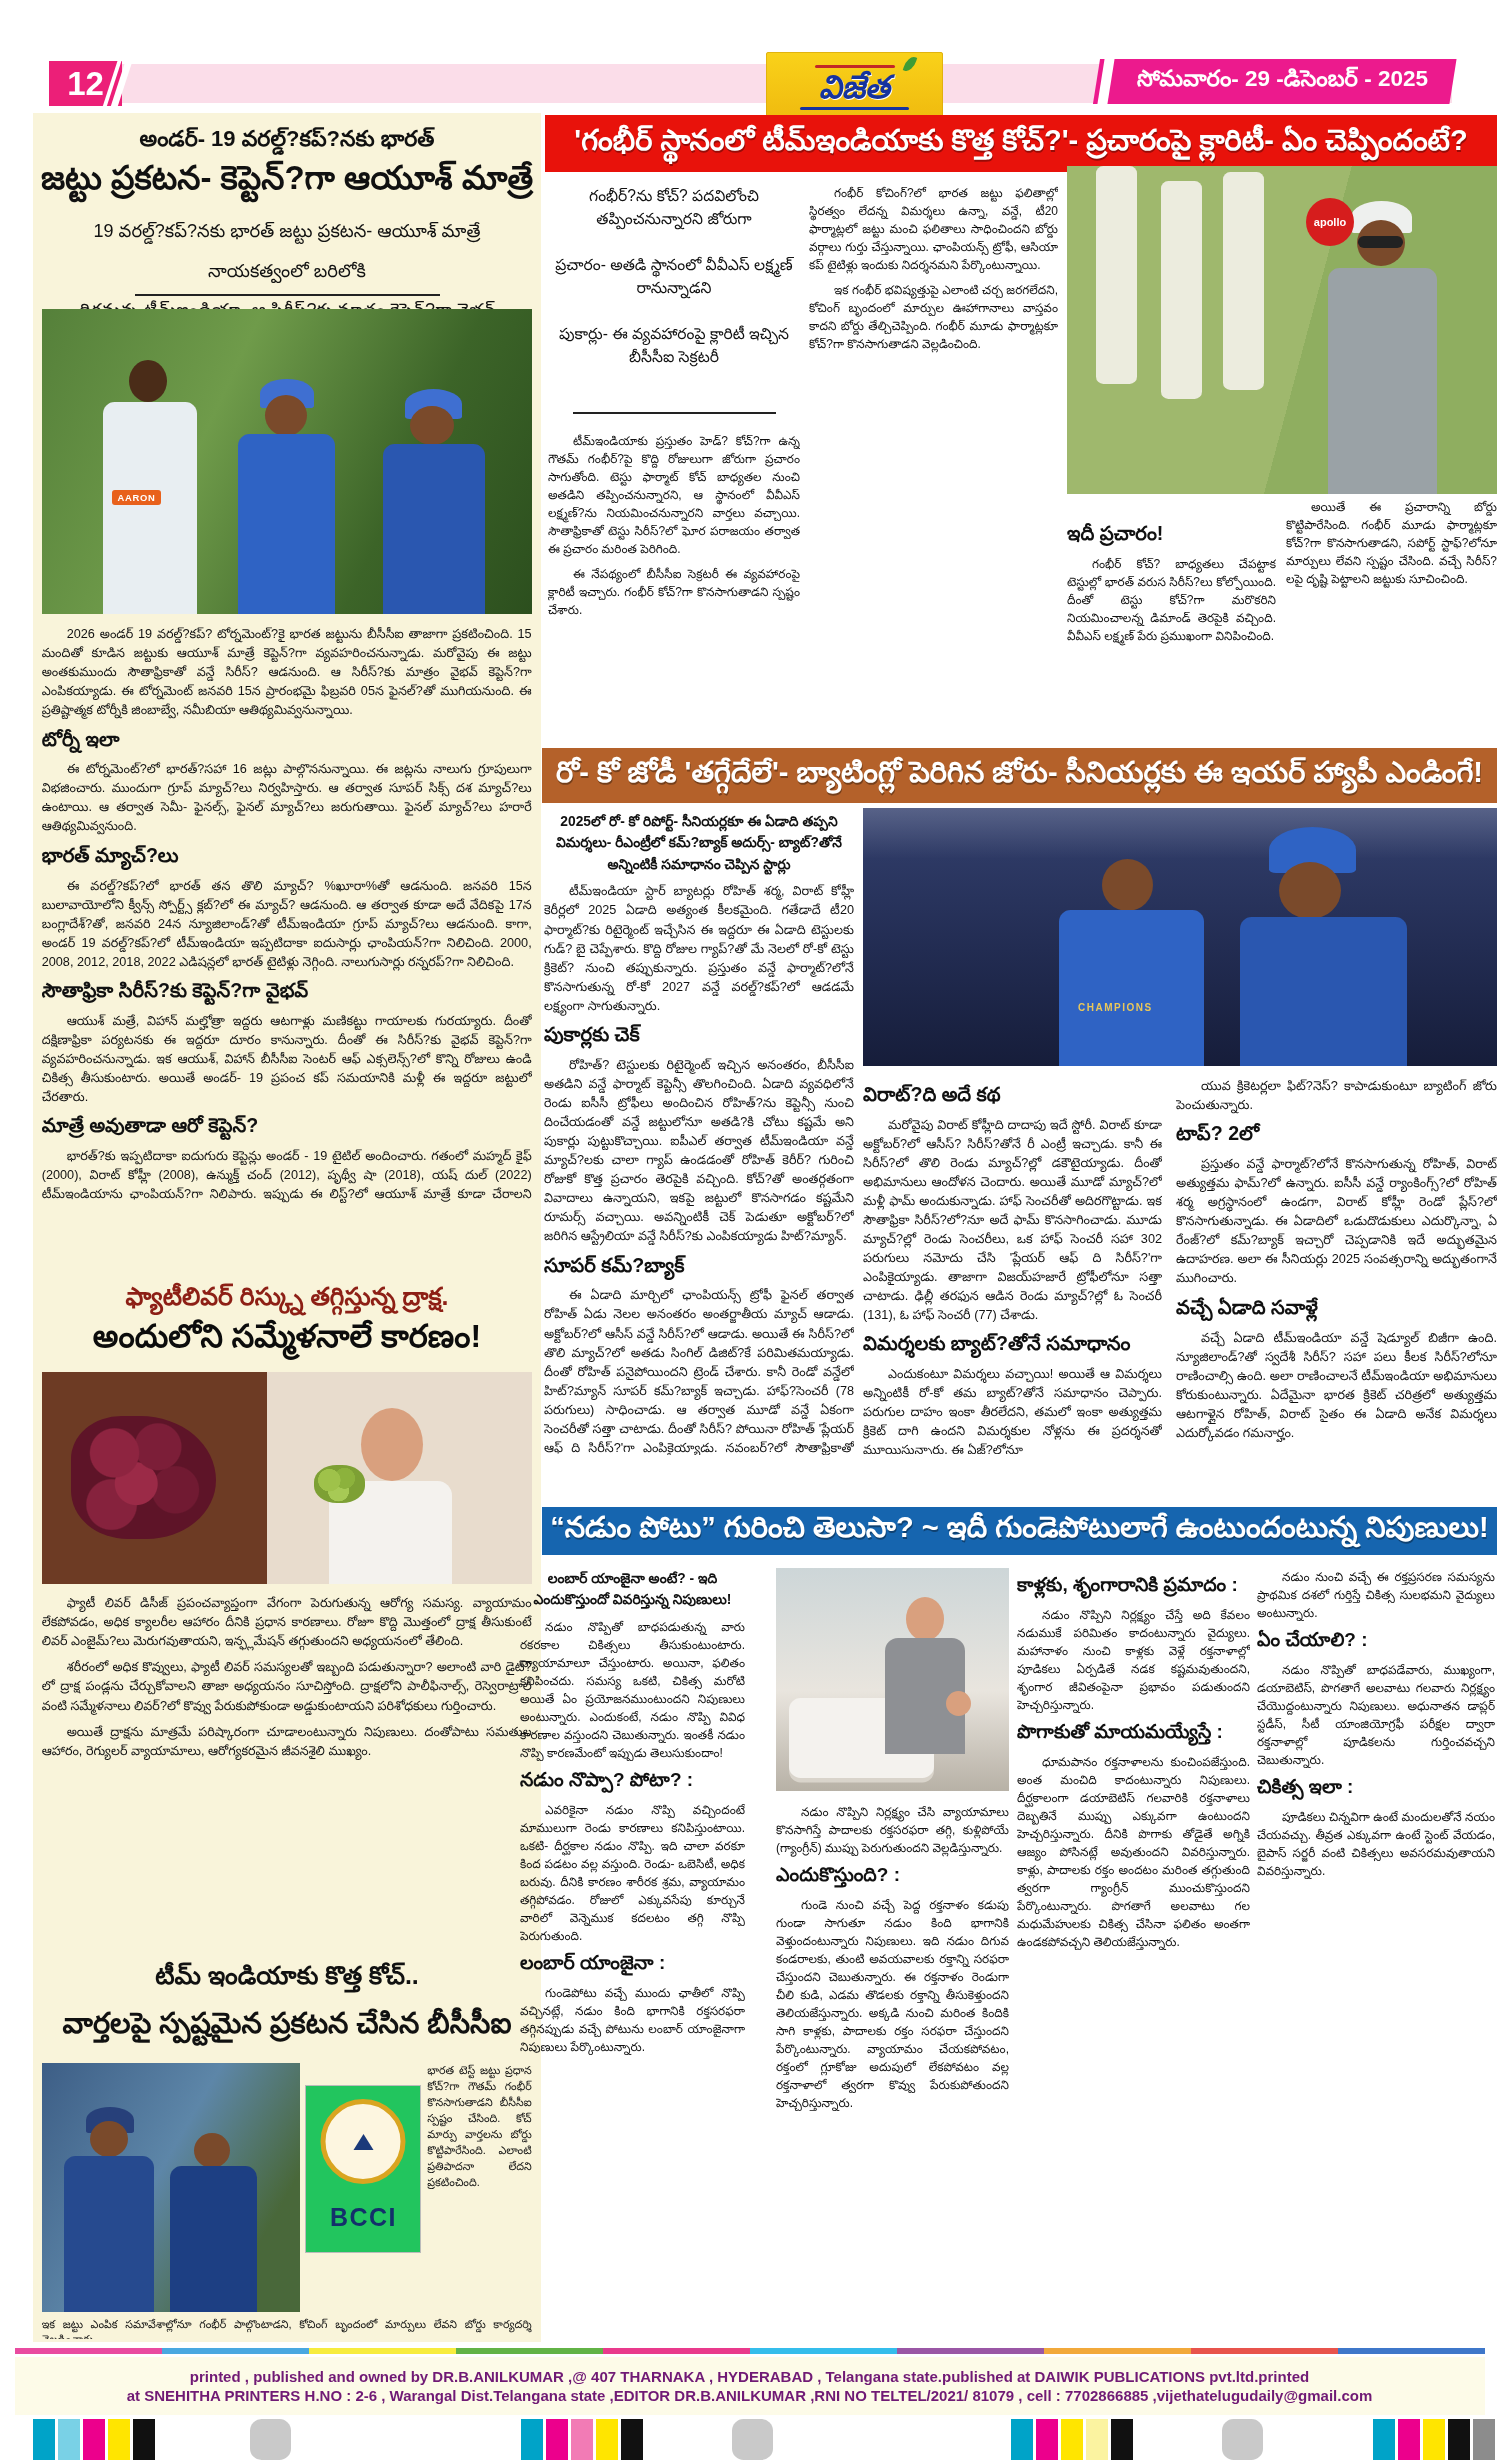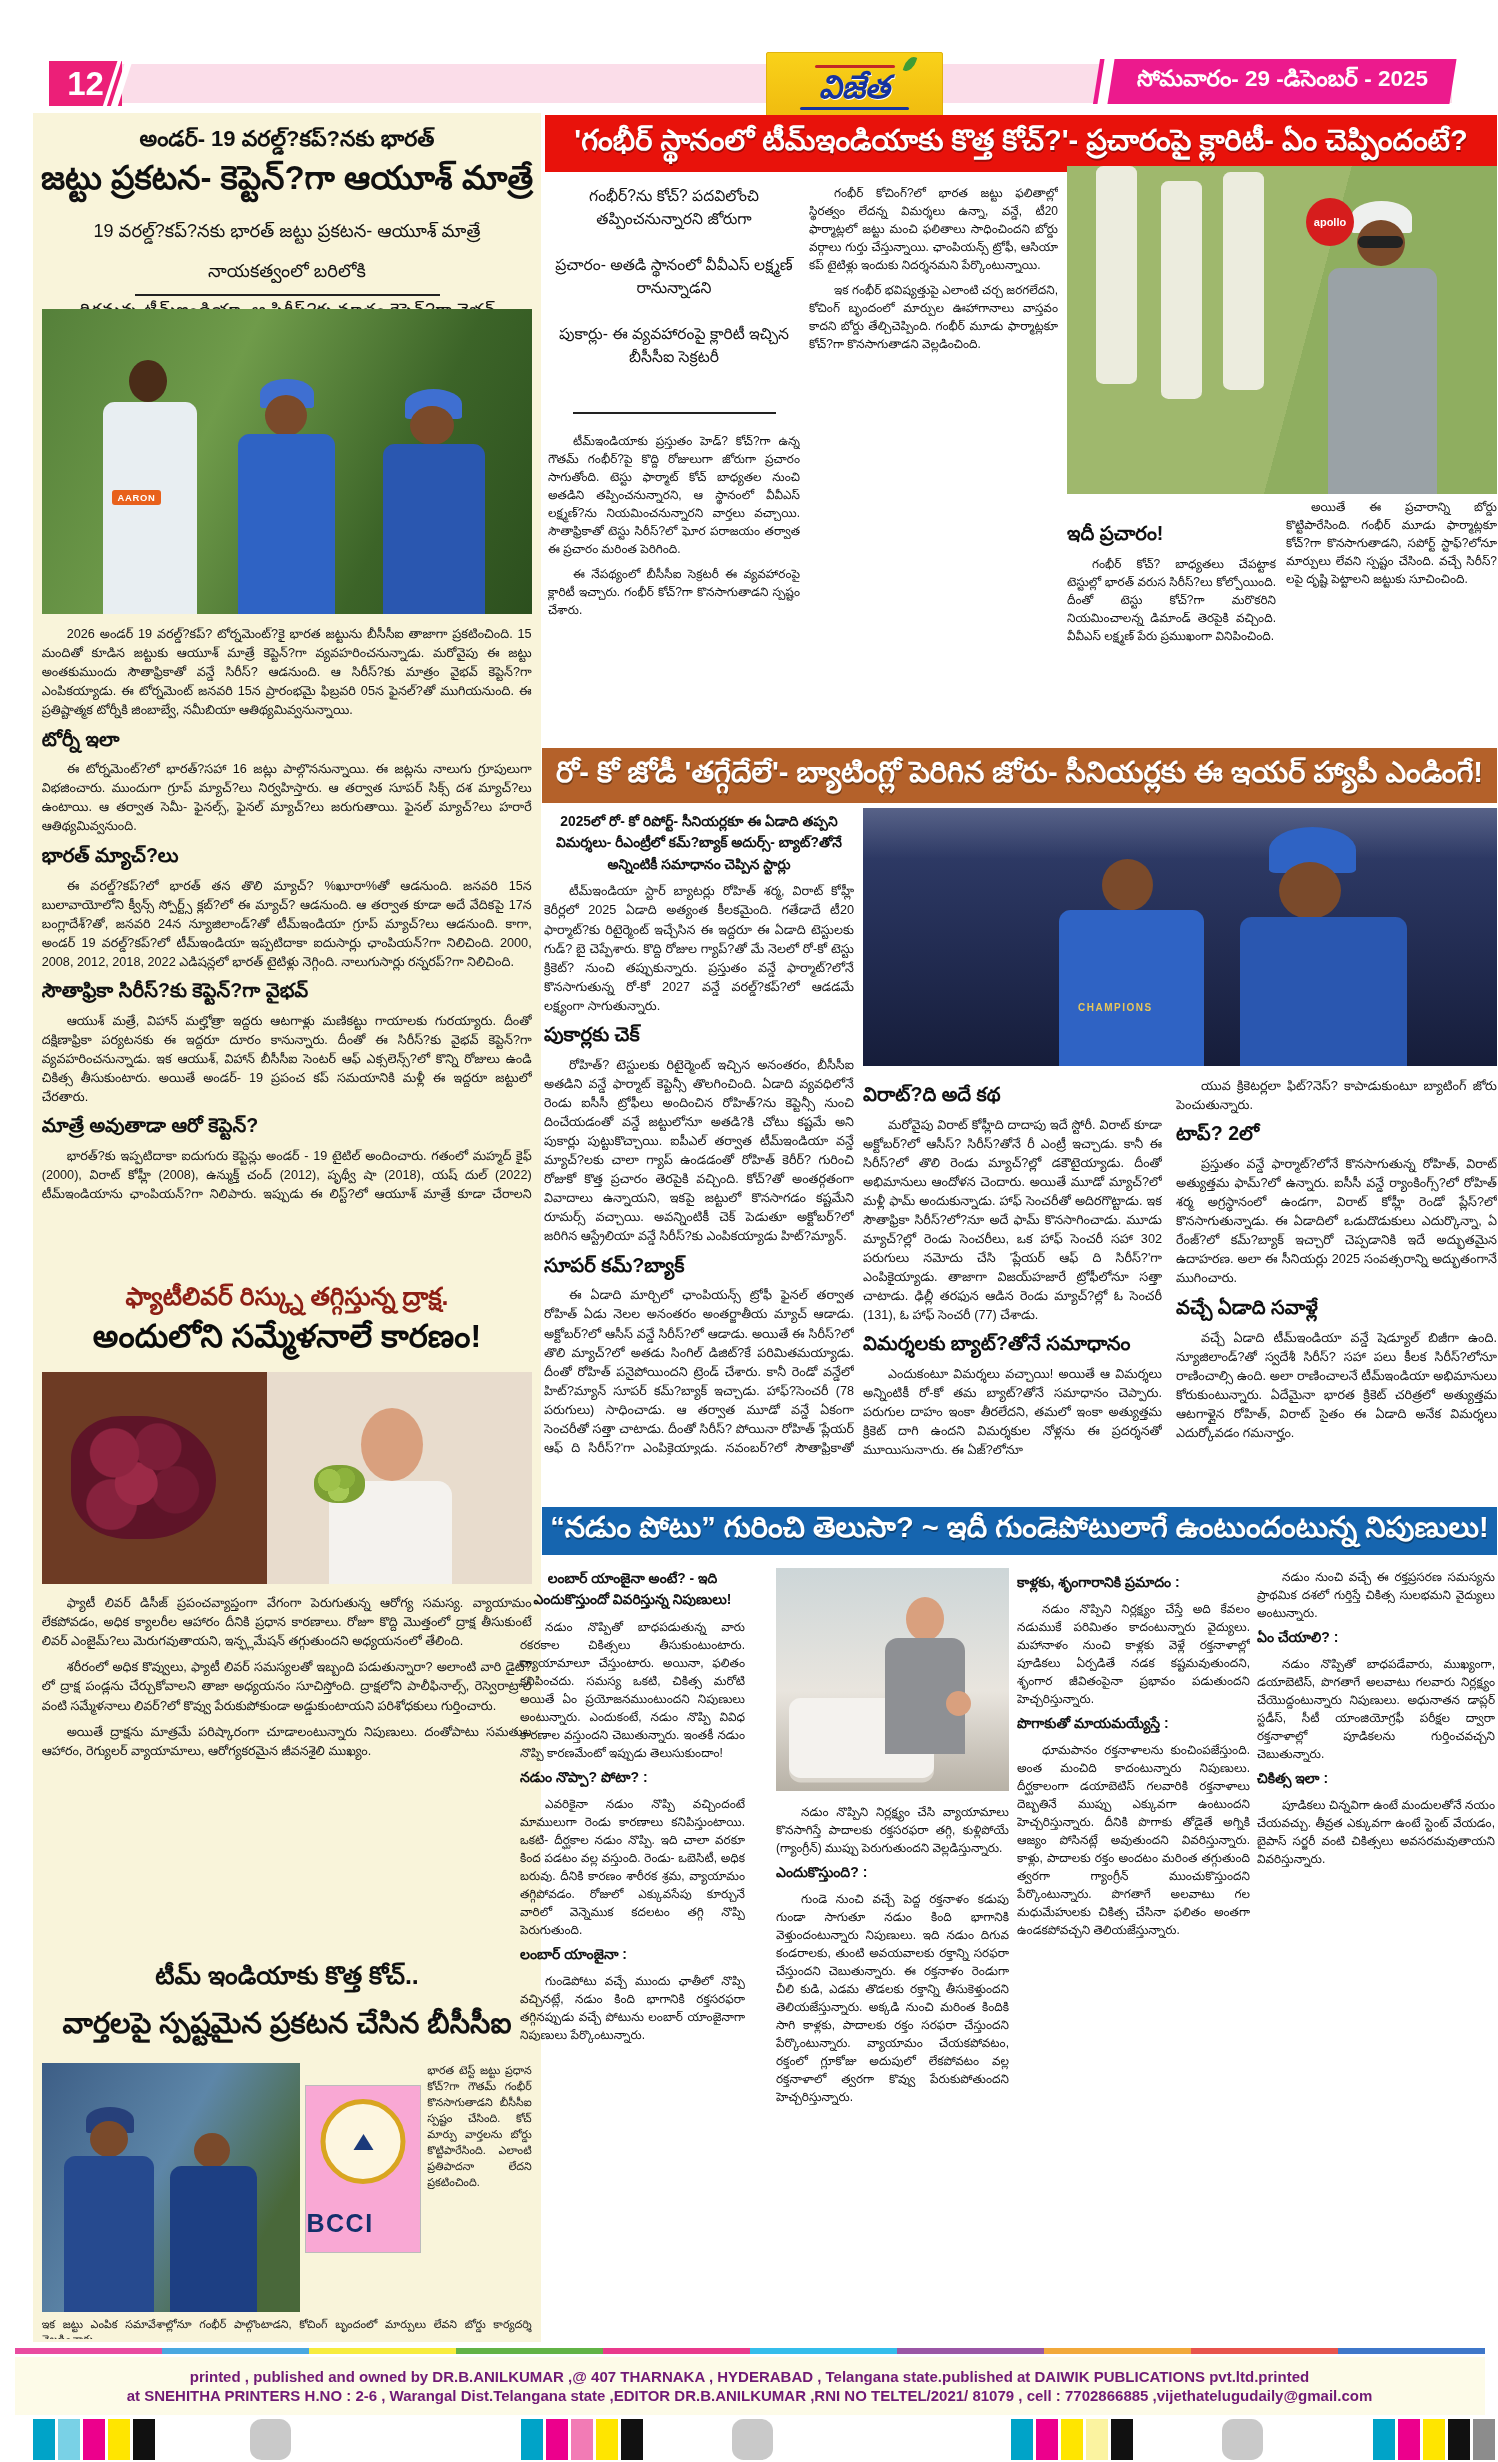--- a/index.html
+++ b/index.html
@@ -38,22 +38,22 @@
   .flow .lead{font-size:13.8px;line-height:1.55;font-weight:bold;text-indent:0;text-align:center;}
   .fl-u19{top:512px;left:8.7px;width:490px;height:580px;}
   .gr-h1{position:absolute;top:1169px;left:0;width:100%;text-align:center;font-size:25px;font-weight:bold;color:var(--maroon);}
   .gr-h2{position:absolute;top:1205px;left:0;width:100%;text-align:center;font-size:32px;font-weight:900;color:#0c0c0c;}
   .ph-grapes{left:8.7px;top:1259px;width:490px;height:212px;background:linear-gradient(90deg,#6d3b24 0 46%,#e8dccd 46% 100%);}
   .fl-grapes{top:1481px;left:8.7px;width:490px;height:357px;}
   .lr-coach-sub{position:absolute;top:1848px;left:0;width:100%;text-align:center;font-size:25px;font-weight:bold;}
   .lr-bcci-head{position:absolute;top:1894px;left:0;width:100%;text-align:center;font-size:29px;font-weight:900;}
   .lr-media{position:absolute;top:1950px;left:8.7px;width:490px;height:249px;display:flex;gap:5.8px;}
   .ph-coaches{position:relative;width:258px;height:249px;background:linear-gradient(120deg,#3d5e86,#5d86a8 45%,#49683a 80%);flex:none;overflow:hidden;}
-  .bcci-box{position:relative;width:116px;height:168px;background:#f9a8d4;border:0.7px solid #bbb;flex:none;margin-top:22px;
-    display:flex;flex-direction:column;justify-content:flex-end;padding-bottom:14px;box-sizing:border-box;}
+  .bcci-box{position:relative;width:116px;height:168px;background:#22c55e;border:0.7px solid #bbb;flex:none;margin-top:22px;
+    display:flex;flex-direction:column;align-items:center;justify-content:flex-end;padding-bottom:20px;box-sizing:border-box;}
   .bcci-crest{position:absolute;top:13px;left:50%;transform:translateX(-50%);width:75px;height:75px;border-radius:50%;
     border:5.8px solid #d9a520;background:#fdf6e0;display:flex;align-items:center;justify-content:center;}
   .bcci-star{width:0;height:0;border-left:10px solid transparent;border-right:10px solid transparent;border-bottom:16px solid #1b3a7a;}
   .bcci-text{font-size:25px;font-weight:900;color:#14306b;letter-spacing:1.5px;}
   .fl-bcci-side{position:relative;flex:1;height:249px;overflow:hidden;text-align:justify;}
   .fl-bcci-side .p{font-size:11px;line-height:1.45;text-indent:0;}
   .fl-lr-tail{top:2204px;left:8.7px;width:490px;height:22px;}
 
   
   .banner{position:absolute;display:flex;align-items:center;justify-content:center;overflow:hidden;}
@@ -79,21 +79,21 @@
   .fl-roko-c2{left:863px;top:1077px;width:299px;height:377px;}
   .fl-roko-c3{left:1176px;top:1077px;width:321px;height:377px;}
 
   
   .fl-pain-c1{left:520px;top:1568px;width:225px;height:770px;}
   .ph-pain{left:776px;top:1568px;width:233px;height:223px;background:linear-gradient(180deg,#cdd6d8,#e9e5de 55%,#b7b1a6);}
   .fl-pain-c2{left:776px;top:1803px;width:233px;height:535px;}
   .fl-pain-c3{left:1017px;top:1568px;width:233px;height:770px;}
   .fl-pain-c4{left:1257px;top:1568px;width:238px;height:770px;}
   .fl-pain-c1 .p,.fl-pain-c2 .p,.fl-pain-c3 .p,.fl-pain-c4 .p{font-size:12px;}
-  .fl-pain-c1 .h,.fl-pain-c2 .h,.fl-pain-c3 .h,.fl-pain-c4 .h{font-size:14px;}
+  .fl-pain-c1 .h,.fl-pain-c2 .h,.fl-pain-c3 .h,.fl-pain-c4 .h{font-size:19px;}
 
   
   .fig-head{position:absolute;border-radius:50%;background:#7a4a2b;}
   .fig-cap{position:absolute;border-radius:50% 50% 8% 8%;background:#3f6fd1;}
   .fig-shirt{position:absolute;border-radius:11.6px 11.6px 0 0;background:#2f63c4;}
   .jersey-chip{position:absolute;background:#e8611c;color:#fff;font-size:9.4px;font-weight:bold;
     padding:2.2px 5.8px;border-radius:2.9px;letter-spacing:0.7px;}
   .sponsor-circle{position:absolute;width:48px;height:48px;border-radius:50%;background:#d61d1d;color:#fff;
     display:flex;align-items:center;justify-content:center;font-size:11px;font-weight:bold;}
   .champ-chip{position:absolute;background:transparent;color:#e9c75a;font-size:10px;font-weight:bold;letter-spacing:1.5px;}

